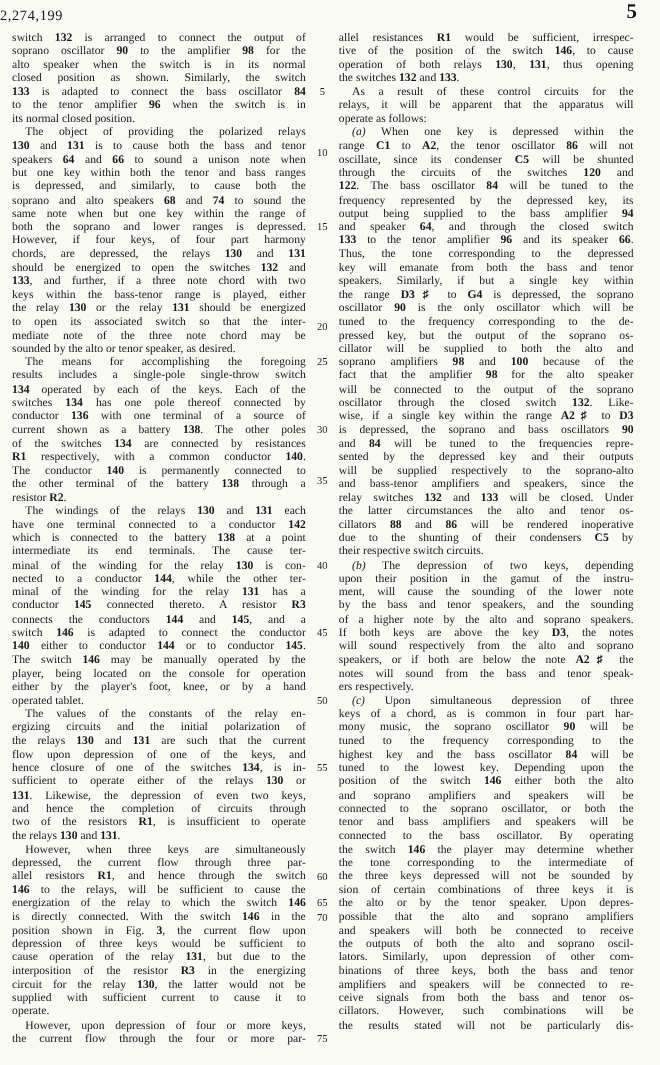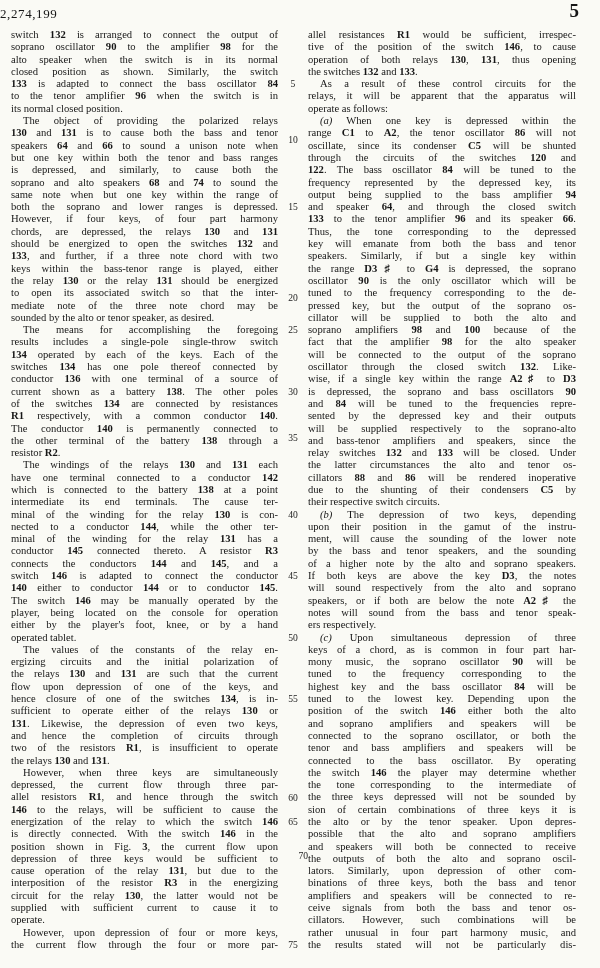--- a/index.html
+++ b/index.html
@@ -137,21 +137,21 @@
         <div class="lnum" style="top: 243px; margin-top: 20px;">20</div>
         <div class="lnum" style="top: 295.2px;">25</div>
         <div class="lnum" style="top: 356.7px; text-align: center;">30</div>
         <div class="lnum" style="top: 403px;">35</div>
         <div class="lnum" style="top: 479.7px;">40</div>
         <div class="lnum" style="top: 541.2px;">45</div>
         <div class="lnum" style="top: 602.7px;">50</div>
         <div class="lnum" style="top: 664.2px;">55</div>
         <div class="lnum" style="top: 725.7px; margin-top: 37px;">60</div>
         <div class="lnum" style="top: 787.2px;">65</div>
-        <div class="lnum" style="top: 821px; text-align: right;">70</div>
+        <div class="lnum" style="top: 800px;">70</div>
         <div class="lnum" style="top: 910.2px;">75</div>
       </div>
     <div class="col right" id="col-right">
         <div class="line">allel resistances <b>R1</b> would be sufficient, irrespec-</div>
         <div class="line">tive of the position of the switch <b>146</b>, to cause</div>
         <div class="line">operation of both relays <b>130</b>, <b>131</b>, thus opening</div>
         <div class="line end">the switches <b>132</b> and <b>133</b>.</div>
         <div class="line ind">As a result of these control circuits for the</div>
         <div class="line">relays, it will be apparent that the apparatus will</div>
         <div class="line end">operate as follows:</div>
@@ -214,17 +214,16 @@
         <div class="line">sion of certain combinations of three keys it is</div>
         <div class="line">the alto or by the tenor speaker.  Upon depres-</div>
         <div class="line">possible that the alto and soprano amplifiers</div>
         <div class="line">and speakers will both be connected to receive</div>
         <div class="line">the outputs of both the alto and soprano oscil-</div>
         <div class="line">lators.  Similarly, upon depression of other com-</div>
         <div class="line">binations of three keys, both the bass and tenor</div>
         <div class="line">amplifiers and speakers will be connected to re-</div>
         <div class="line">ceive signals from both the bass and tenor os-</div>
         <div class="line">cillators.  However, such combinations will be</div>
-        <div class="line">rather unusual in four part harmony music, and</div>
         <div class="line">the results stated will not be particularly dis-</div>
       </div>
   </div>
 </div>
 
 </body></html>

